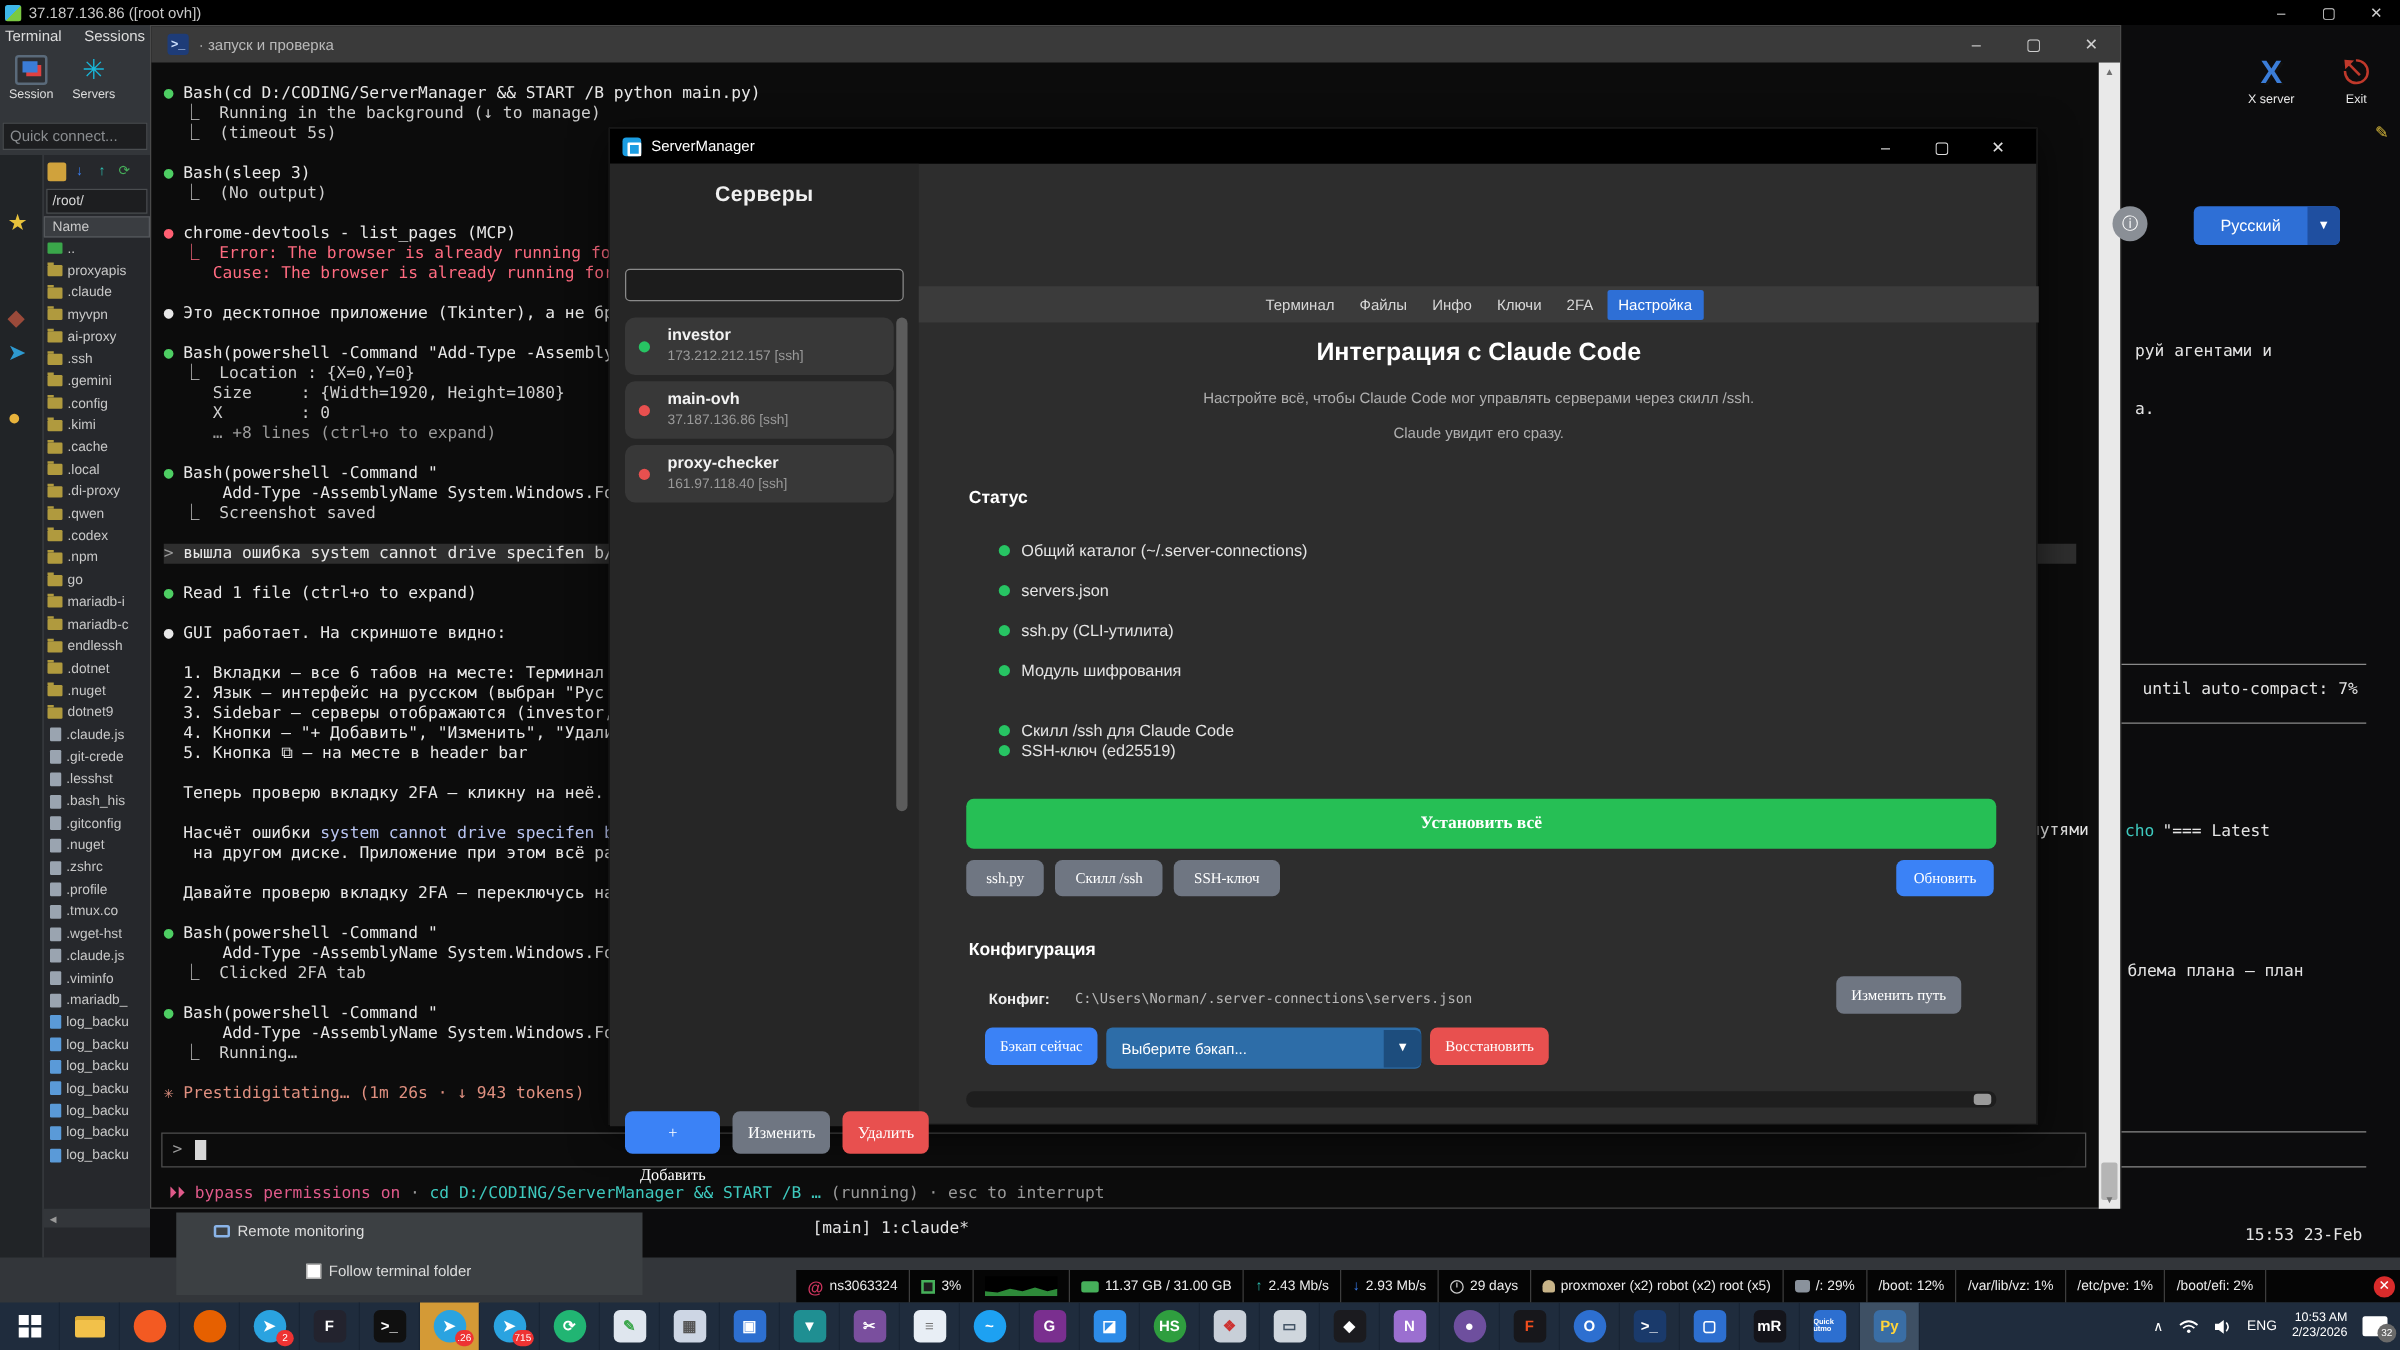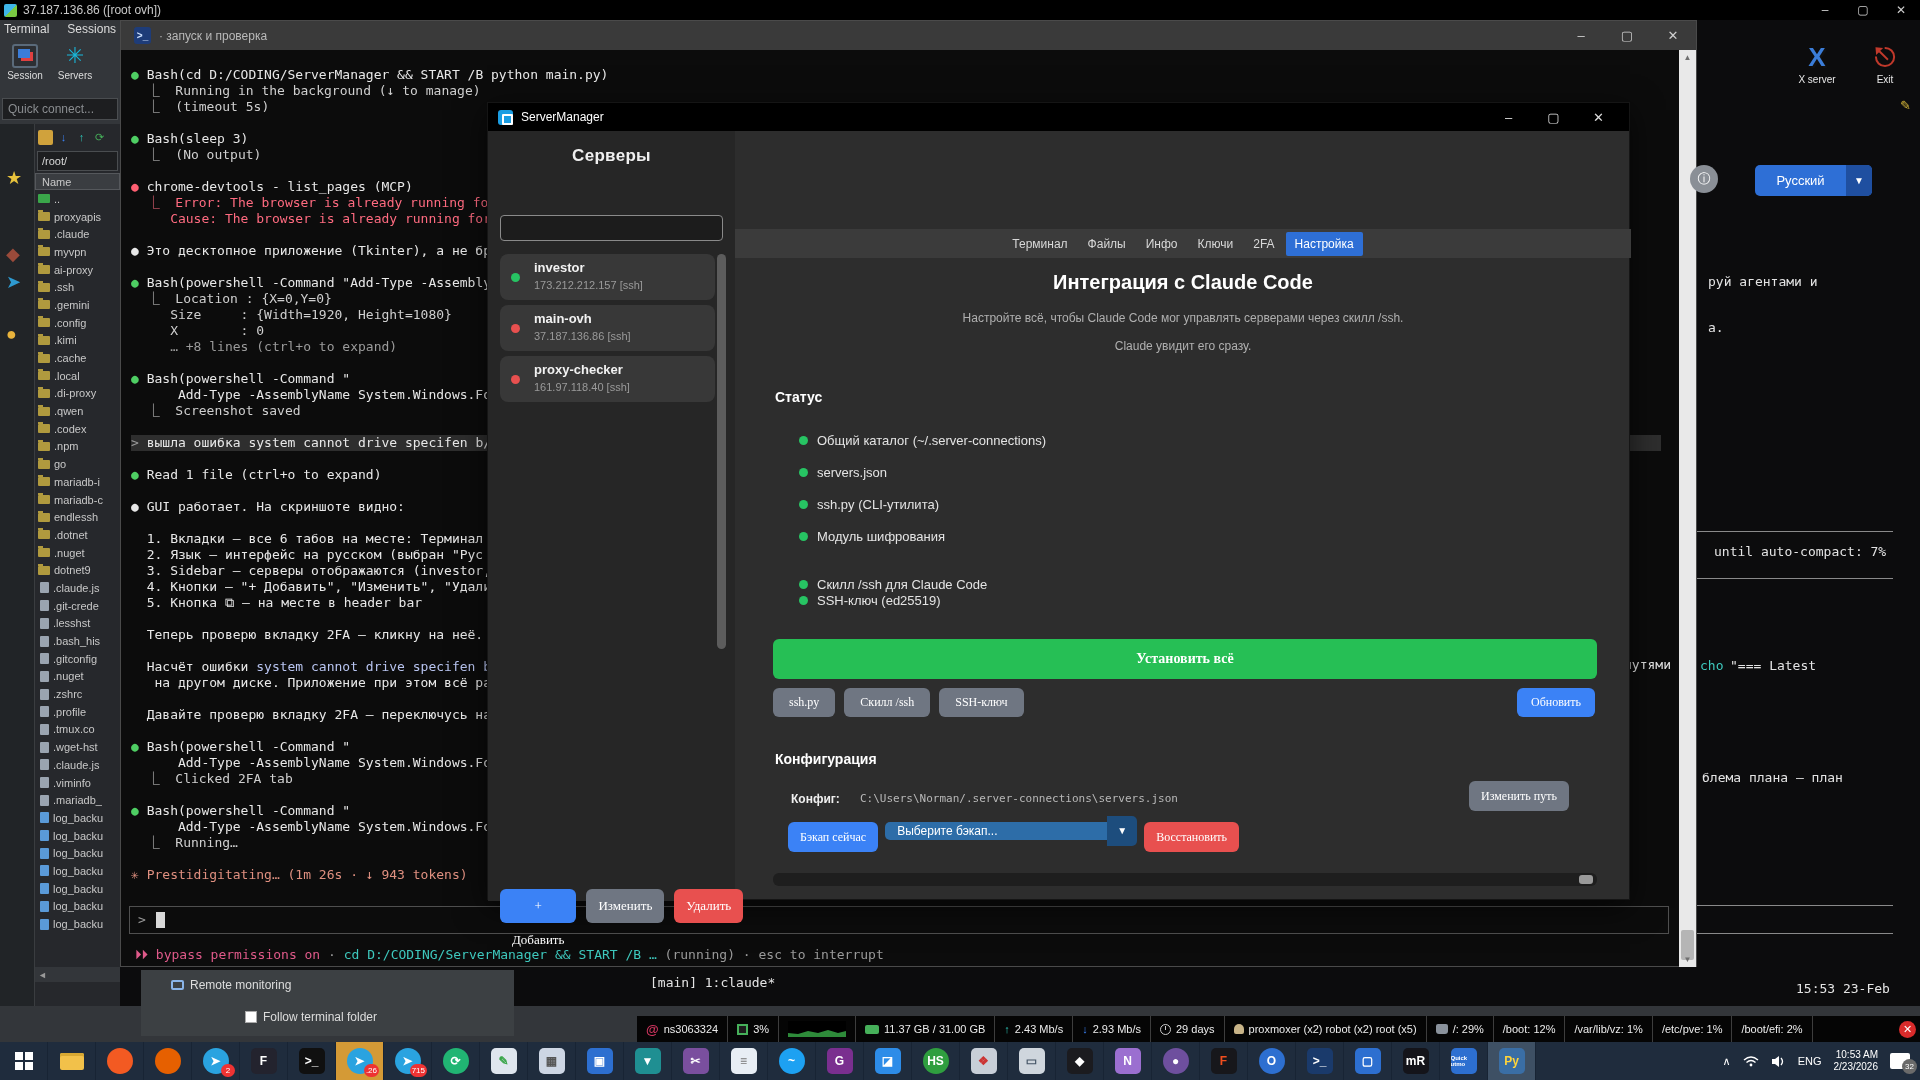--- a/index.html
+++ b/index.html
@@ -119,21 +119,21 @@
   .sitem .dot{width:9px;height:9px;border-radius:50%;background:#27c463}
   #install-btn{position:absolute;left:38px;top:508px;width:824px;height:40px;font-size:14px;font-weight:bold;line-height:40px}
   #chips{position:absolute;left:38px;top:557px;display:flex;gap:9px}
   #chips .btn{height:29px;line-height:29px;font-size:12px;padding:0 16px}
   #refresh-btn{position:absolute;left:782px;top:557px;height:29px;line-height:29px;font-size:12px;padding:0 14px}
   #cfg-label{position:absolute;left:56px;top:661px;color:#efefef;font-size:12px;font-weight:bold}
   #cfg-path{position:absolute;left:125px;top:661px;color:#b8b8b8;font-size:11px;font-family:"DejaVu Sans Mono",monospace}
   #chpath-btn{position:absolute;left:734px;top:650px;height:30px;line-height:30px;font-size:12px;padding:0 12px}
   #backup-row{position:absolute;left:53px;top:691px;display:flex;gap:7px}
   #backup-row .btn{height:30px;line-height:30px;font-size:12px;padding:0 12px}
-  #backup-select{width:252px;height:18px;background:#2d6da8;border-radius:5px;color:#fff;font-size:12px;display:flex;align-items:center}
+  #backup-select{width:252px;height:33px;background:#2d6da8;border-radius:5px;color:#fff;font-size:12px;display:flex;align-items:center}
   #backup-select .lbl{flex:1;padding-left:12px}
   #backup-select .chev{width:30px;height:30px;background:#1d4d7d;border-radius:0 5px 5px 0;text-align:center;line-height:30px;font-size:10px}
   #htrack{position:absolute;left:38px;top:742px;width:824px;height:13px;background:#1e1e1e;border-radius:6px}
   #hthumb{position:absolute;right:4px;top:2px;width:14px;height:9px;background:#9a9a9a;border-radius:3px}
   
   #taskbar{left:0;top:1042px;width:1920px;height:38px;background:#1f2c3d;display:flex;align-items:stretch;z-index:50}
   .tile{width:48px;border-right:1px solid #182434;display:flex;align-items:center;justify-content:center;position:relative}
   .tile.active{background:#3e5064}
   .tico{width:26px;height:26px;border-radius:5px;color:#fff;font-size:12px;font-weight:bold;display:flex;align-items:center;justify-content:center;overflow:hidden}
   .badge{position:absolute;right:4px;bottom:3px;min-width:14px;height:13px;border-radius:7px;background:#e33;color:#fff;font-size:8px;line-height:13px;text-align:center;padding:0 2px}

